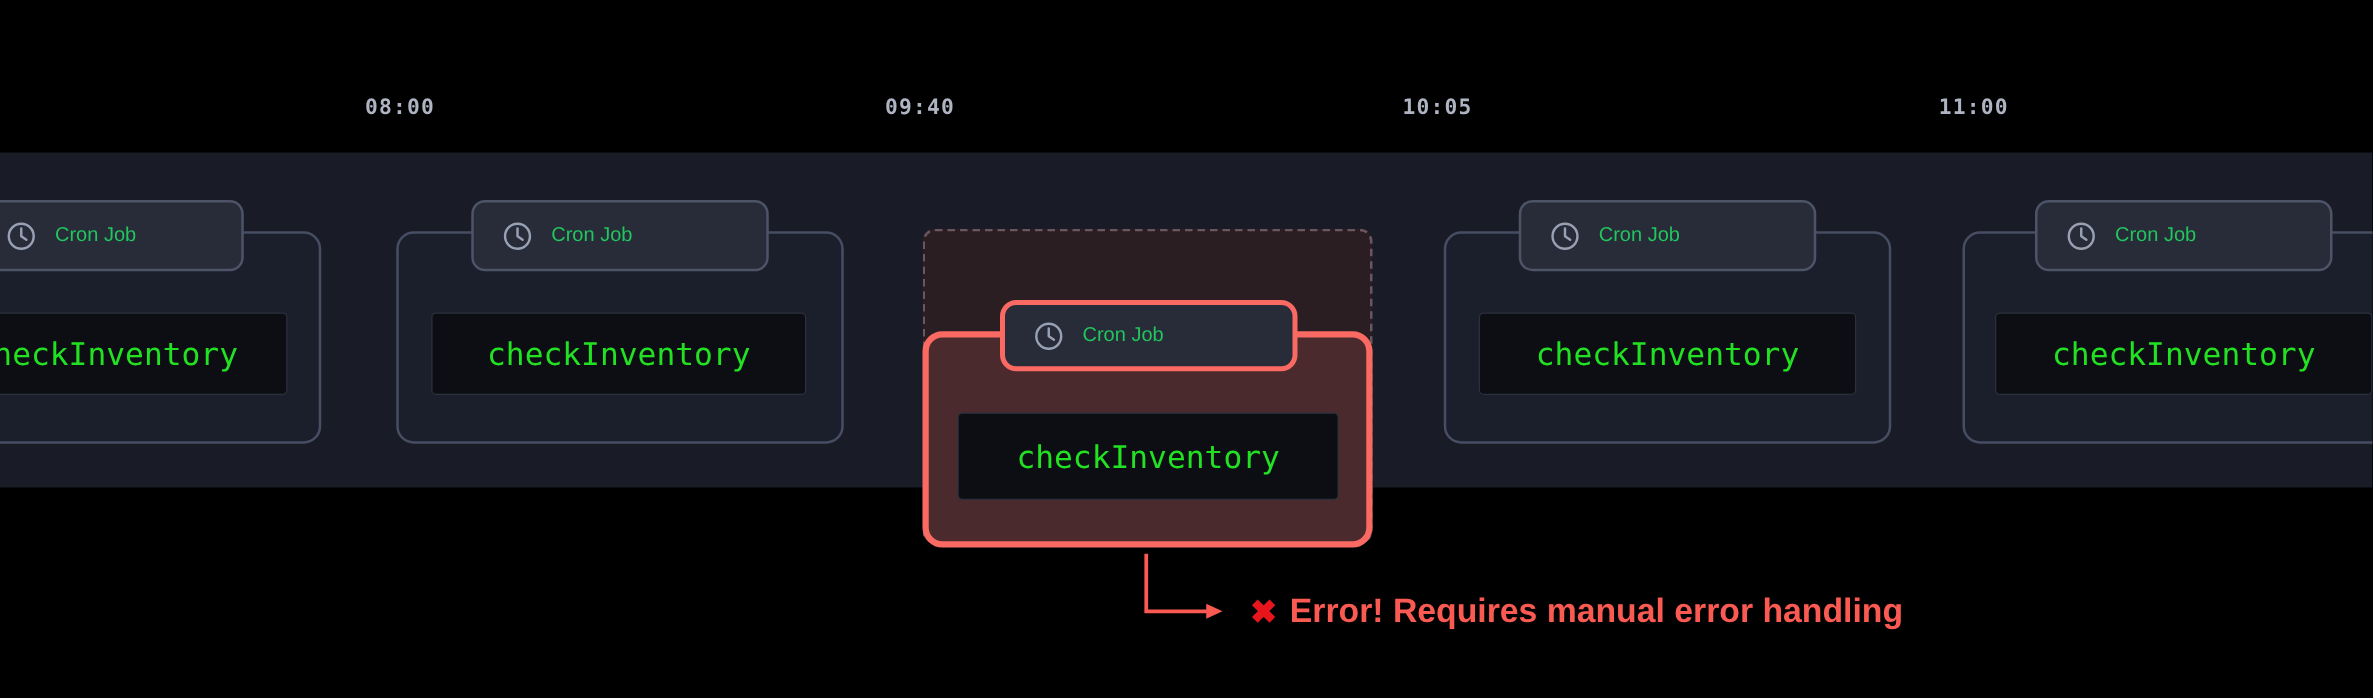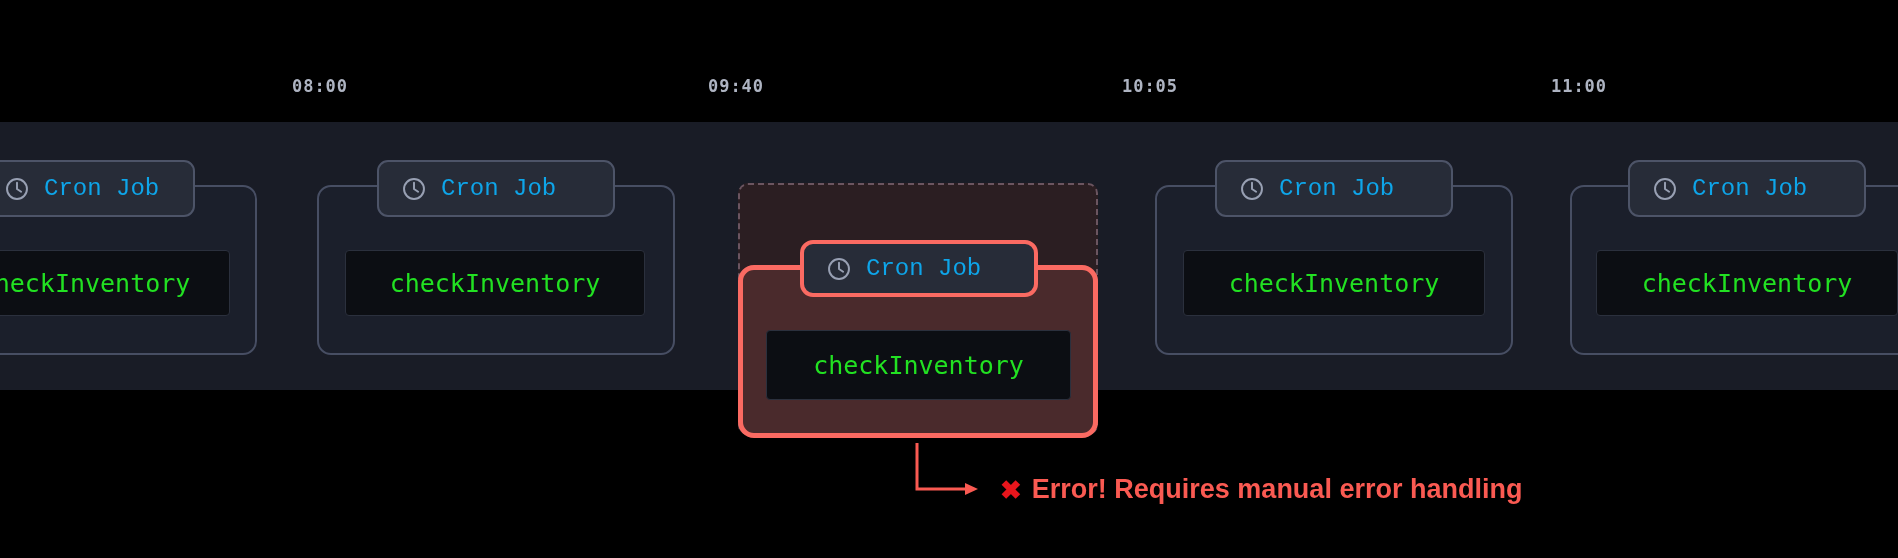--- a/index.html
+++ b/index.html
@@ -38,22 +38,22 @@
     gap:14px;
     padding:0 22px;
     height:57px;
     border:2px solid #4d real;
     border:2px solid #4d5468;
     border-radius:11px;
     background:#272c38;
     z-index:3;
   }
   .badge-label{
-    font-size:24px;color:#0ea5e9;white-space:nowrap;
-    font-family:Liberation Mono, monospace;
+    font-size:16px;color:#22c55e;white-space:nowrap;
+    font-family:Liberation Sans, sans-serif;
   }
   .clock{width:26px;height:26px;flex:0 0 26px;display:block;}
   .code{
     position:absolute;
     box-sizing:border-box;
     display:flex;align-items:center;justify-content:center;
     background:#0c0e13;
     border:1px solid #2b303d;
     border-radius:4px;
     font-family:"DejaVu Sans Mono","Liberation Mono",monospace;

